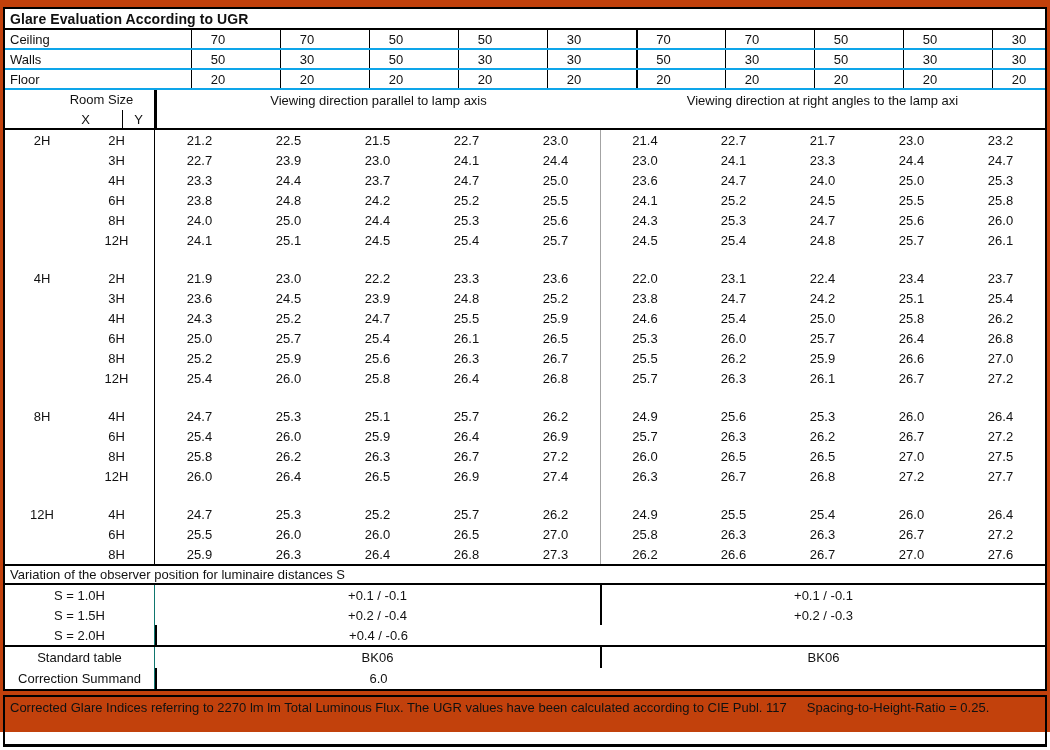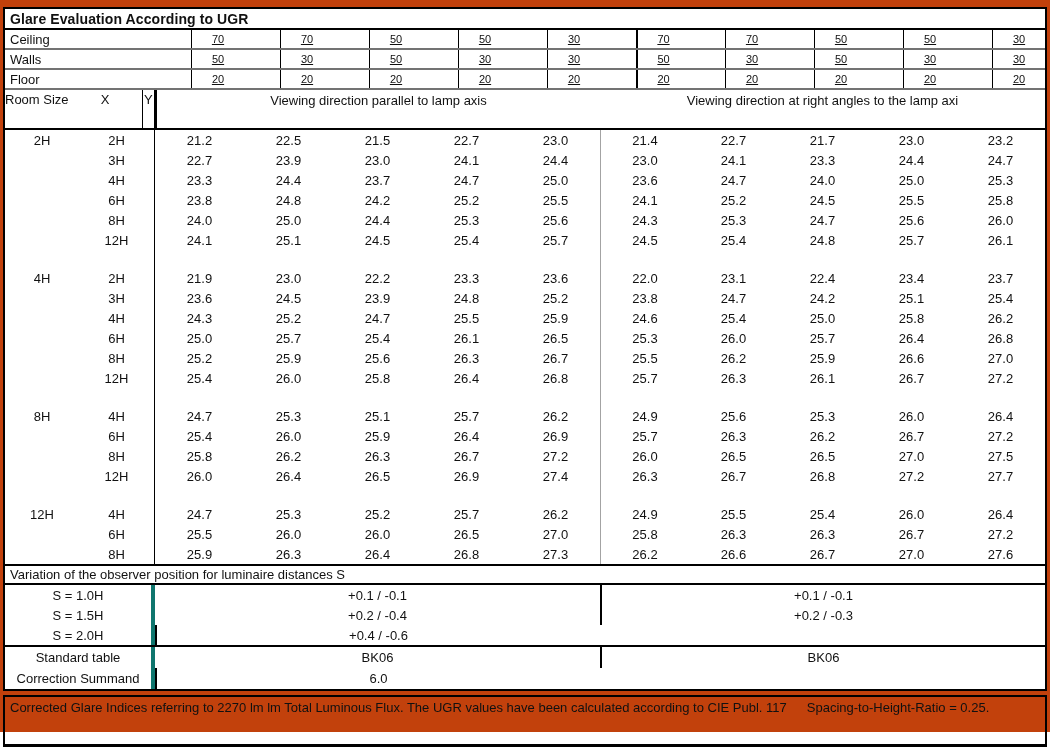--- a/index.html
+++ b/index.html
@@ -5,45 +5,45 @@
   * { margin:0; padding:0; box-sizing:border-box; }
   html,body { background:#fff; width:1050px; height:750px; overflow:hidden; }
   body { font-family:"Liberation Sans","DejaVu Sans",sans-serif; color:#111; }
   .page { width:1050px; height:732px; padding:7px 3px 0 3px; background:#c2410c; }
 
   .ugr-table { width:1044px; border:2px solid #000; background:#fff; }
 
   .title-row { height:21px; border-bottom:2px solid #000; display:flex; align-items:center; padding-left:5px; }
   .title-row span { font-size:14px; font-weight:bold; letter-spacing:0.1px; }
 
-  .surface-row { display:grid; grid-template-columns:150px repeat(10,1fr); height:20px; border-bottom:2px solid #737373;gap:36px; }
+  .surface-row { display:grid; grid-template-columns:150px repeat(10,1fr); height:20px; border-bottom:2px solid #0ea5e9;gap:36px; }
   .surface-row .lab { display:flex; align-items:center; padding-left:5px; font-size:13px; }
-  .surface-row .val { display:flex; align-items:center; justify-content:center; font-size:11px; border-left:1px solid #000;text-decoration:underline; }
+  .surface-row .val { display:flex; align-items:center; justify-content:center; font-size:13px; border-left:1px solid #000; }
   .surface-row .val.group-start { border-left:2px solid #000; }
 
   .rs-header { display:grid; grid-template-columns:150px 445px 445px; height:40px; border-bottom:2px solid #000; }
-  .rs-cell { border-right:1px solid #000; font-size:13px; display:flex; flex-direction:row; }
+  .rs-cell { border-right:1px solid #000; font-size:13px; display:flex; flex-direction:column;padding-left:44px; }
   .rs-title { text-align:center; height:20px; line-height:20px; }
   .rs-xy { flex:1; display:grid; grid-template-columns:74px 1fr; }
   .rs-xy span { text-align:center; line-height:20px; }
   .rs-xy .xcol { border-right:1px solid #000; }
   .gh { font-size:13px; text-align:center; padding-top:3px; }
   .gh.right-group { border-left:2px solid #000; }
 
   .data-row { display:grid; grid-template-columns:74px 76px repeat(10,1fr); height:20px; }
   .data-row.spacer { height:18px; }
   .data-row .xc, .data-row .yc { display:flex; align-items:center; justify-content:center; font-size:13px; }
   .data-row .yc { border-right:1px solid #000; }
   .data-row .vc { display:flex; align-items:center; justify-content:center; font-size:13px; }
   .data-row .vc.group-start { border-left:1px solid #a3a3a3;text-align:center; }
 
   .variation-heading { height:21px; border-bottom:2px solid #000; border-top:2px solid #000; display:flex; align-items:center; padding-left:5px; font-size:13px; }
 
   .lrow { display:grid; grid-template-columns:150px 445px 445px; height:20px; font-size:13px; }
-  .lrow .lab { display:flex; align-items:center; justify-content:center; border-right:4px solid #0f766e; }
+  .lrow .lab { display:flex; align-items:center; justify-content:center; border-right:1px solid #0f766e; }
   .lrow .lv { display:flex; align-items:center; justify-content:center; }
   .lrow .rv { display:flex; align-items:center; justify-content:center; border-left:2px solid #000; }
   #summary-rows { border-top:2px solid #000; }
   #summary-rows .lrow { height:21px; }
 
   .footer-box { width:1044px; margin-top:4px; border:2px solid #000; border-bottom:3px solid #000; height:52px; padding:2px 0 0 5px; font-size:13px; line-height:17px; }
   .footer-box .ratio { margin-left:20px; }
 </style>
 </head>
 <body>

